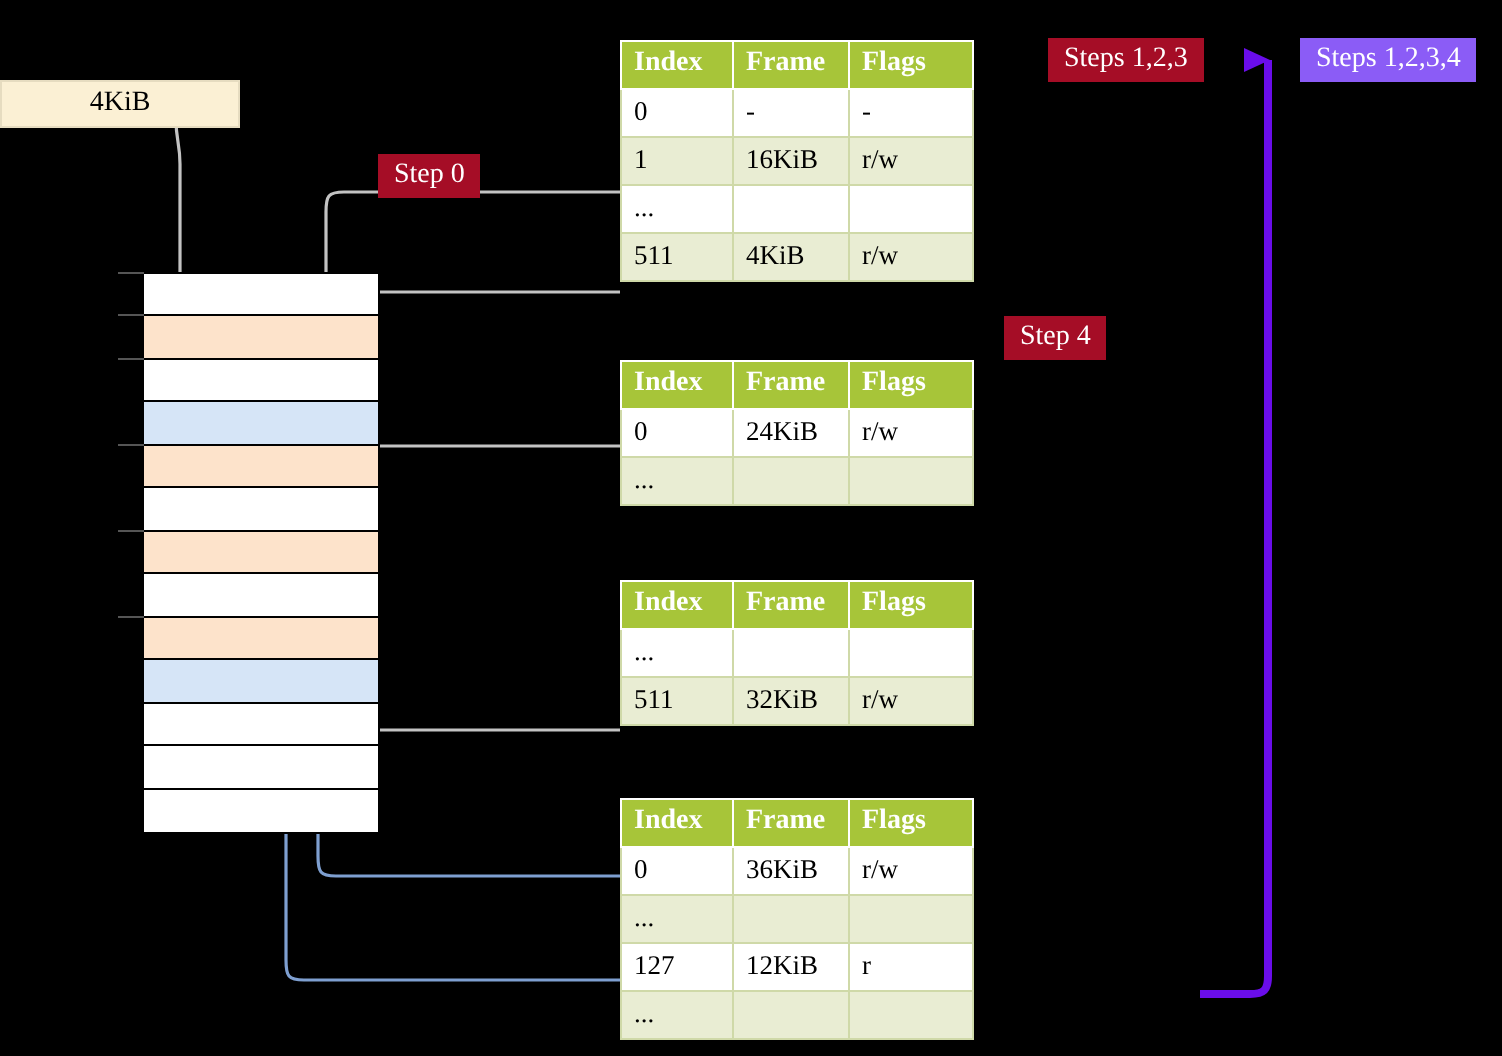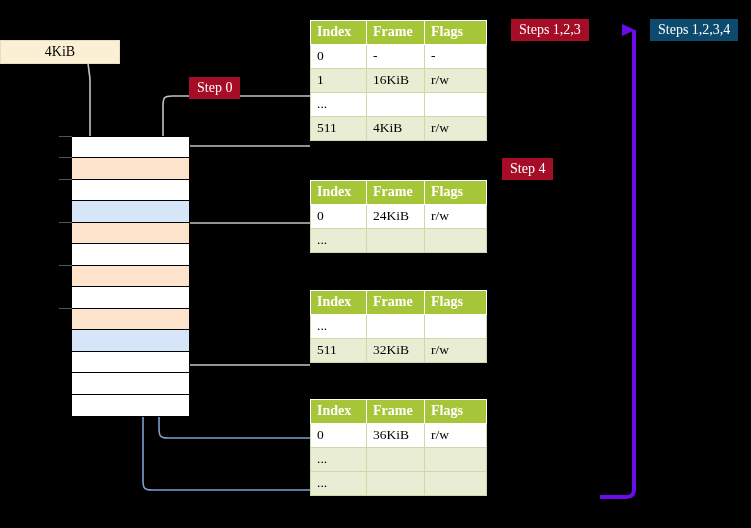--- a/index.html
+++ b/index.html
@@ -20,21 +20,21 @@
   .badge {
     position: absolute;
     color: #ffffff;
     font-family: "Liberation Serif", serif;
     font-size: 14px;
     line-height: 19px;
     padding: 1px 8px 2px 8px;
     white-space: nowrap;
   }
   .badge.crimson { background: #a50d26; }
-  .badge.violet  { background: #0c4a6e; }
+  .badge.violet  { background: #8b5cf6; }
 
   
   .memlabel {
     position: absolute;
     background: #fbf0d4;
     border: 1px solid #e6dcc0;
     color: #000;
     font-size: 14px;
     text-align: center;
     line-height: 19px;
@@ -259,29 +259,34 @@
           <tr class="plain">
             <td class="c-index">0</td>
             <td class="c-frame">36KiB</td>
             <td class="c-flags">r/w</td>
           </tr>
           <tr class="alt">
             <td class="c-index">...</td>
             <td class="c-frame"></td>
             <td class="c-flags"></td>
           </tr>
+          <tr class="plain">
+            <td class="c-index">127</td>
+            <td class="c-frame">12KiB</td>
+            <td class="c-flags">r</td>
+          </tr>
           <tr class="alt">
             <td class="c-index">...</td>
             <td class="c-frame"></td>
             <td class="c-flags"></td>
           </tr>
         </tbody>
       </table>
     </div>
 
   <div id="badges-host">
       <div class="badge crimson" style="left: 189px; top: 41px; margin-top: 36px;">Step 0</div>
-      <div class="badge crimson" style="left: 511px; top: 19px;">Steps 1,2,3</div>
+      <div class="badge crimson" style="left: 524px; top: 19px;">Steps 1,2,3</div>
       <div class="badge violet" style="left: 650px; top: 19px;">Steps 1,2,3,4</div>
       <div class="badge crimson" style="left: 502px; top: 158px;">Step 4</div>
     </div>
 
 </div>
 
 </body></html>

